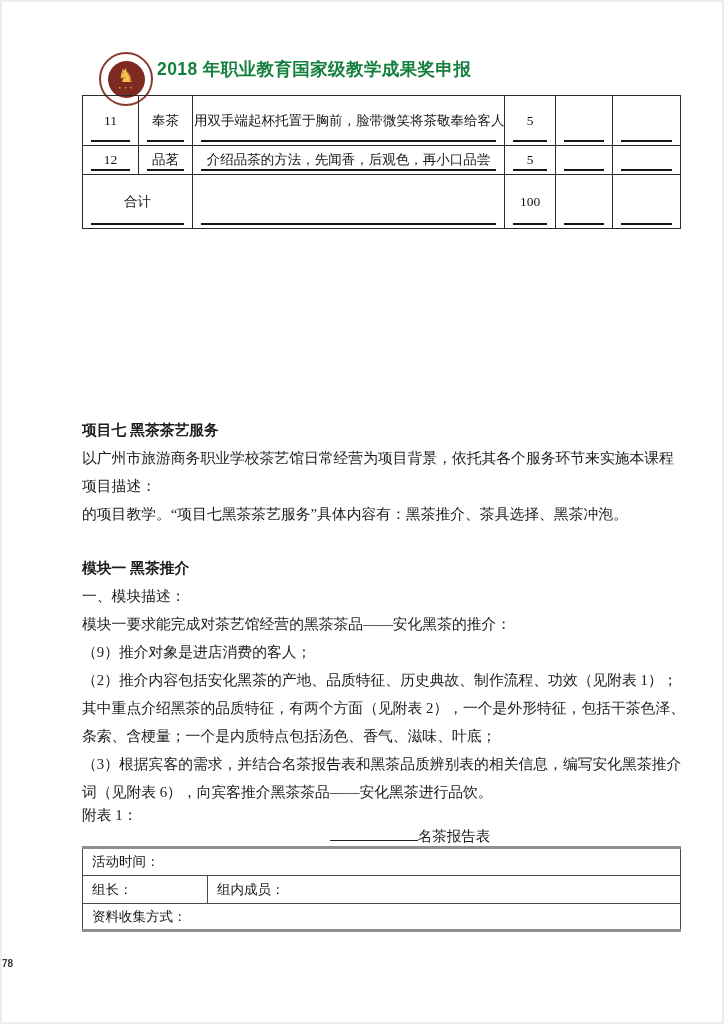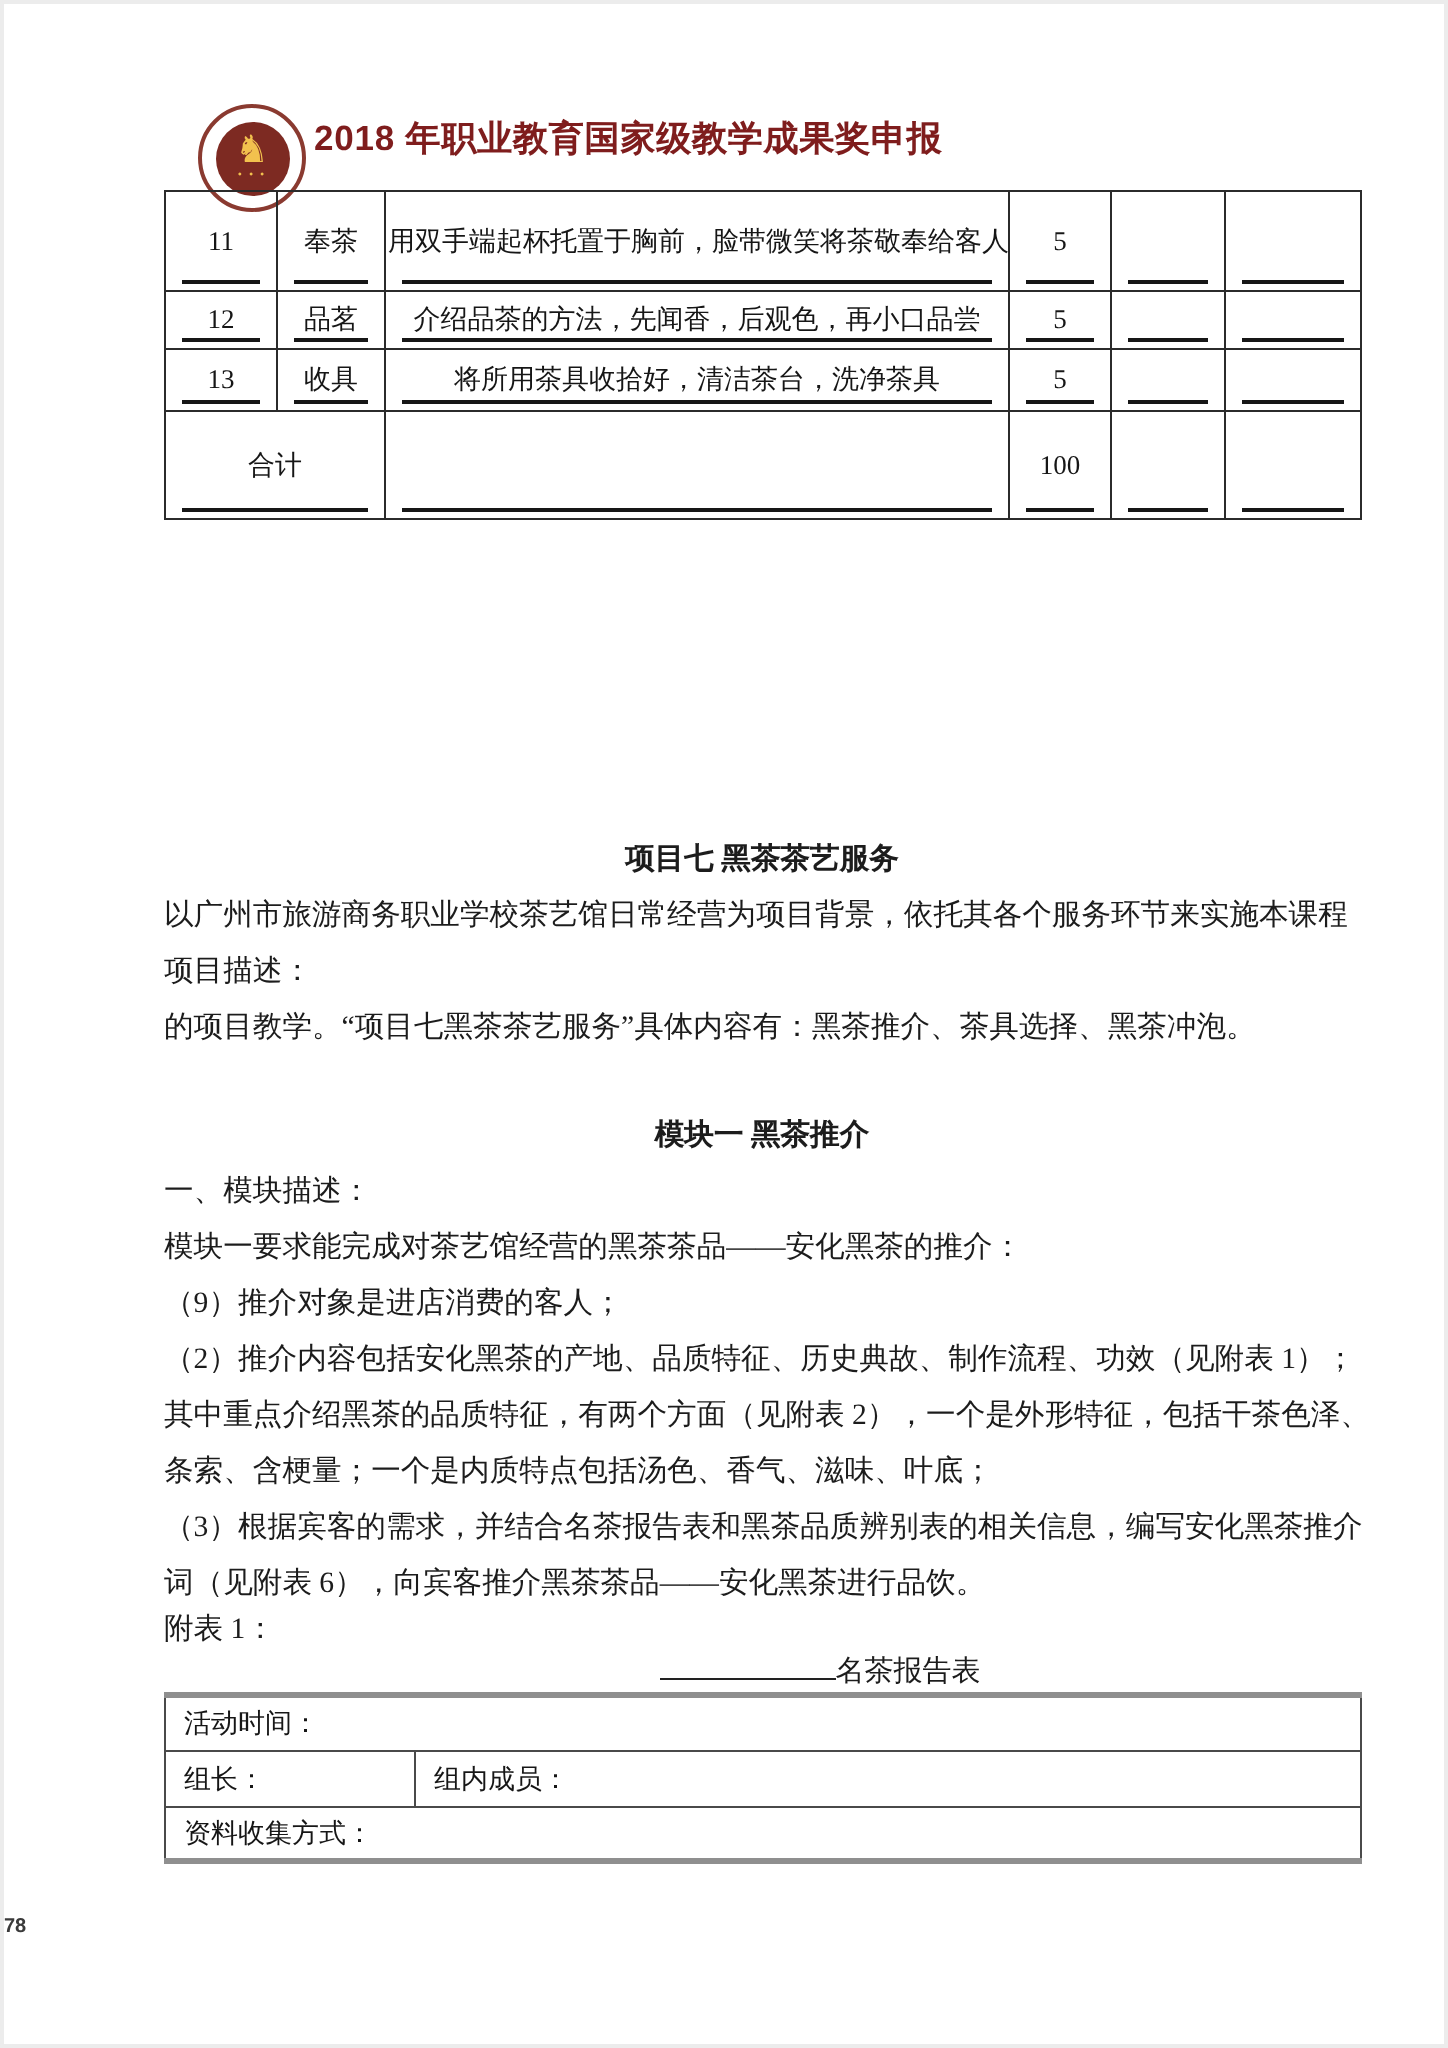--- a/index.html
+++ b/index.html
@@ -25,21 +25,21 @@
     width:37px; height:37px; border-radius:50%;
     background:#7d2a22;
     display:flex; flex-direction:column; align-items:center; justify-content:center;
     color:#f2c14e;
   }
   .horse-glyph { font-size:19px; line-height:18px; color:#f2c14e; }
   .logo-dots  { font-size:6px; line-height:6px; letter-spacing:1px; color:#f2c14e; }
   .header-title {
     position:absolute; left:155px; top:56px;
     font-family:"Liberation Sans","DejaVu Sans",sans-serif;
-    font-weight:700; font-size:17.5px; line-height:22px; color:#7f1d1d;
+    font-weight:700; font-size:17.5px; line-height:22px; color:#15803d;
     white-space:nowrap; letter-spacing:0.4px;
   }
 
   
   .score-table {
     position:absolute; left:80px; top:93px; width:598px;
     border-collapse:collapse; table-layout:fixed;
     font-size:13.5px; color:#161616;
   }
   .score-table td {
@@ -56,21 +56,21 @@
   .score-table tr.row-short { height:29px; }
   .score-table tr.row-mid   { height:31px; }
   .score-table tr.row-total { height:54px; }
 
   
   .content {
     position:absolute; left:80px; top:414px; width:598px;
     font-size:14.8px; line-height:28px;
   }
   .content p { margin:0; white-space:nowrap; }
-  .center { text-align:center; }
+  .center { }
   .bold { font-weight:700; }
   .module-title { margin-top:26px !important; }
 
   .appendix-label {
     position:absolute; left:80px; top:799px;
     font-size:14.8px; line-height:28px;
   }
   .table-title {
     position:absolute; left:80px; top:824px; width:598px;
     text-align:center; padding-left:58px;
@@ -135,28 +135,20 @@
         <td></td>
       </tr>
       <tr class="row-short">
         <td>12</td>
         <td>品茗</td>
         <td>介绍品茶的方法，先闻香，后观色，再小口品尝</td>
         <td>5</td>
         <td></td>
         <td></td>
       </tr>
-      <tr class="row-mid">
-        <td>13</td>
-        <td>收具</td>
-        <td>将所用茶具收拾好，清洁茶台，洗净茶具</td>
-        <td>5</td>
-        <td></td>
-        <td></td>
-      </tr>
       <tr class="row-total">
         <td colspan="2">合计</td>
         <td></td>
         <td>100</td>
         <td></td>
         <td></td>
       </tr>
     </tbody>
   </table>
 

